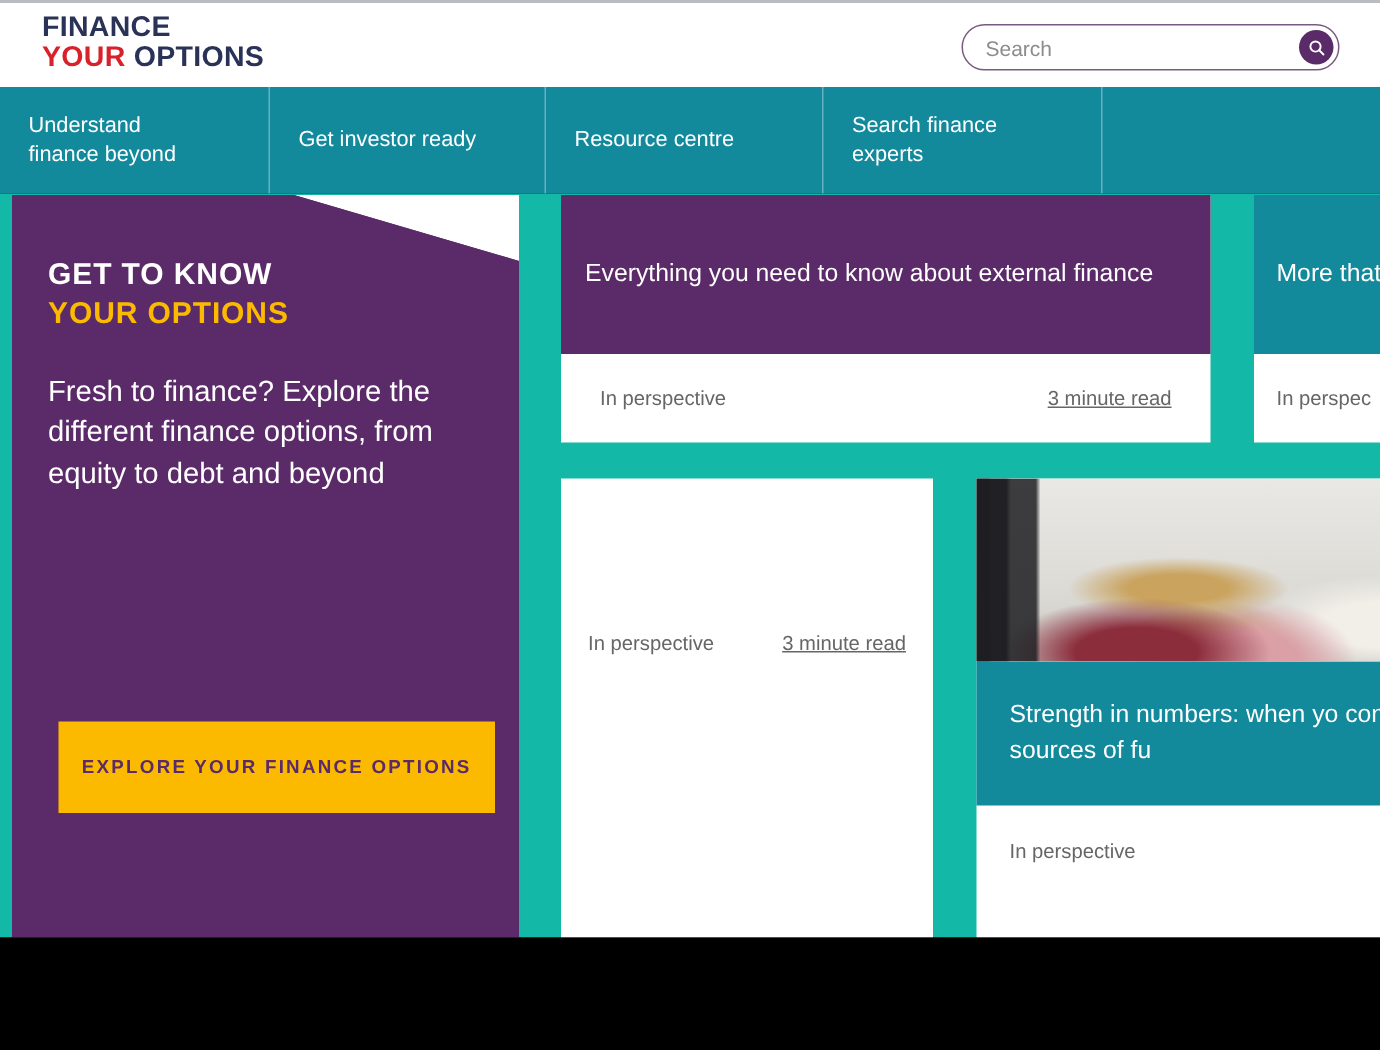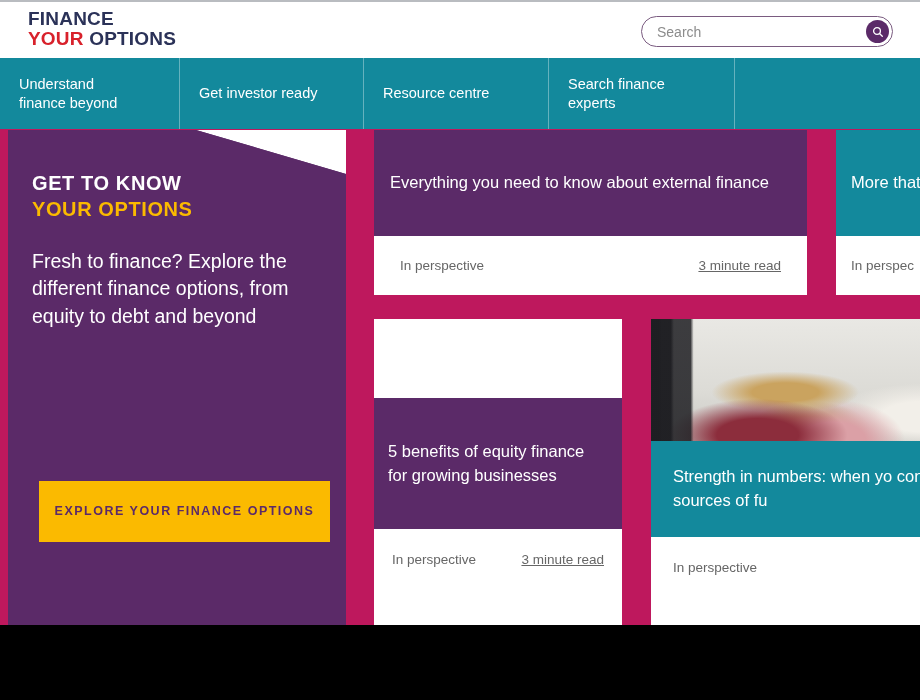--- a/index.html
+++ b/index.html
@@ -106,21 +106,21 @@
   .nav-item.w2 { width: 184px; }
   .nav-item.w3 { width: 186px; }
   .nav-item.w4 { width: 185px; }
   .nav-filler { flex: 1; }
 
   
   .page-body {
     position: absolute;
     top: 129px; left: 0;
     width: 920px; height: 496px;
-    background: #be185d;
+    background: #14b8a6;
     overflow: hidden;
   }
 
   
   .hero {
     position: absolute;
     left: 8px; top: 1px;
     width: 338px; height: 592px;
     background: #5b2a68;
   }
@@ -329,23 +329,20 @@
       <div class="card-foot">
         <span class="tag">In perspec</span>
         <span class="read"></span>
       </div>
     </article>
 
     <article class="card" id="card-5-benefits">
       <div class="card-photo">
         <div class="photo-men"></div>
       </div>
-      <div class="card-title purple">
-        <span>5 benefits of equity finance for growing businesses</span>
-      </div>
       <div class="card-foot">
         <span class="tag">In perspective</span>
         <span class="read">3 minute read</span>
       </div>
     </article>
 
     <article class="card" id="card-strength">
       <div class="card-photo">
         <div class="photo-office"></div>
       </div>

